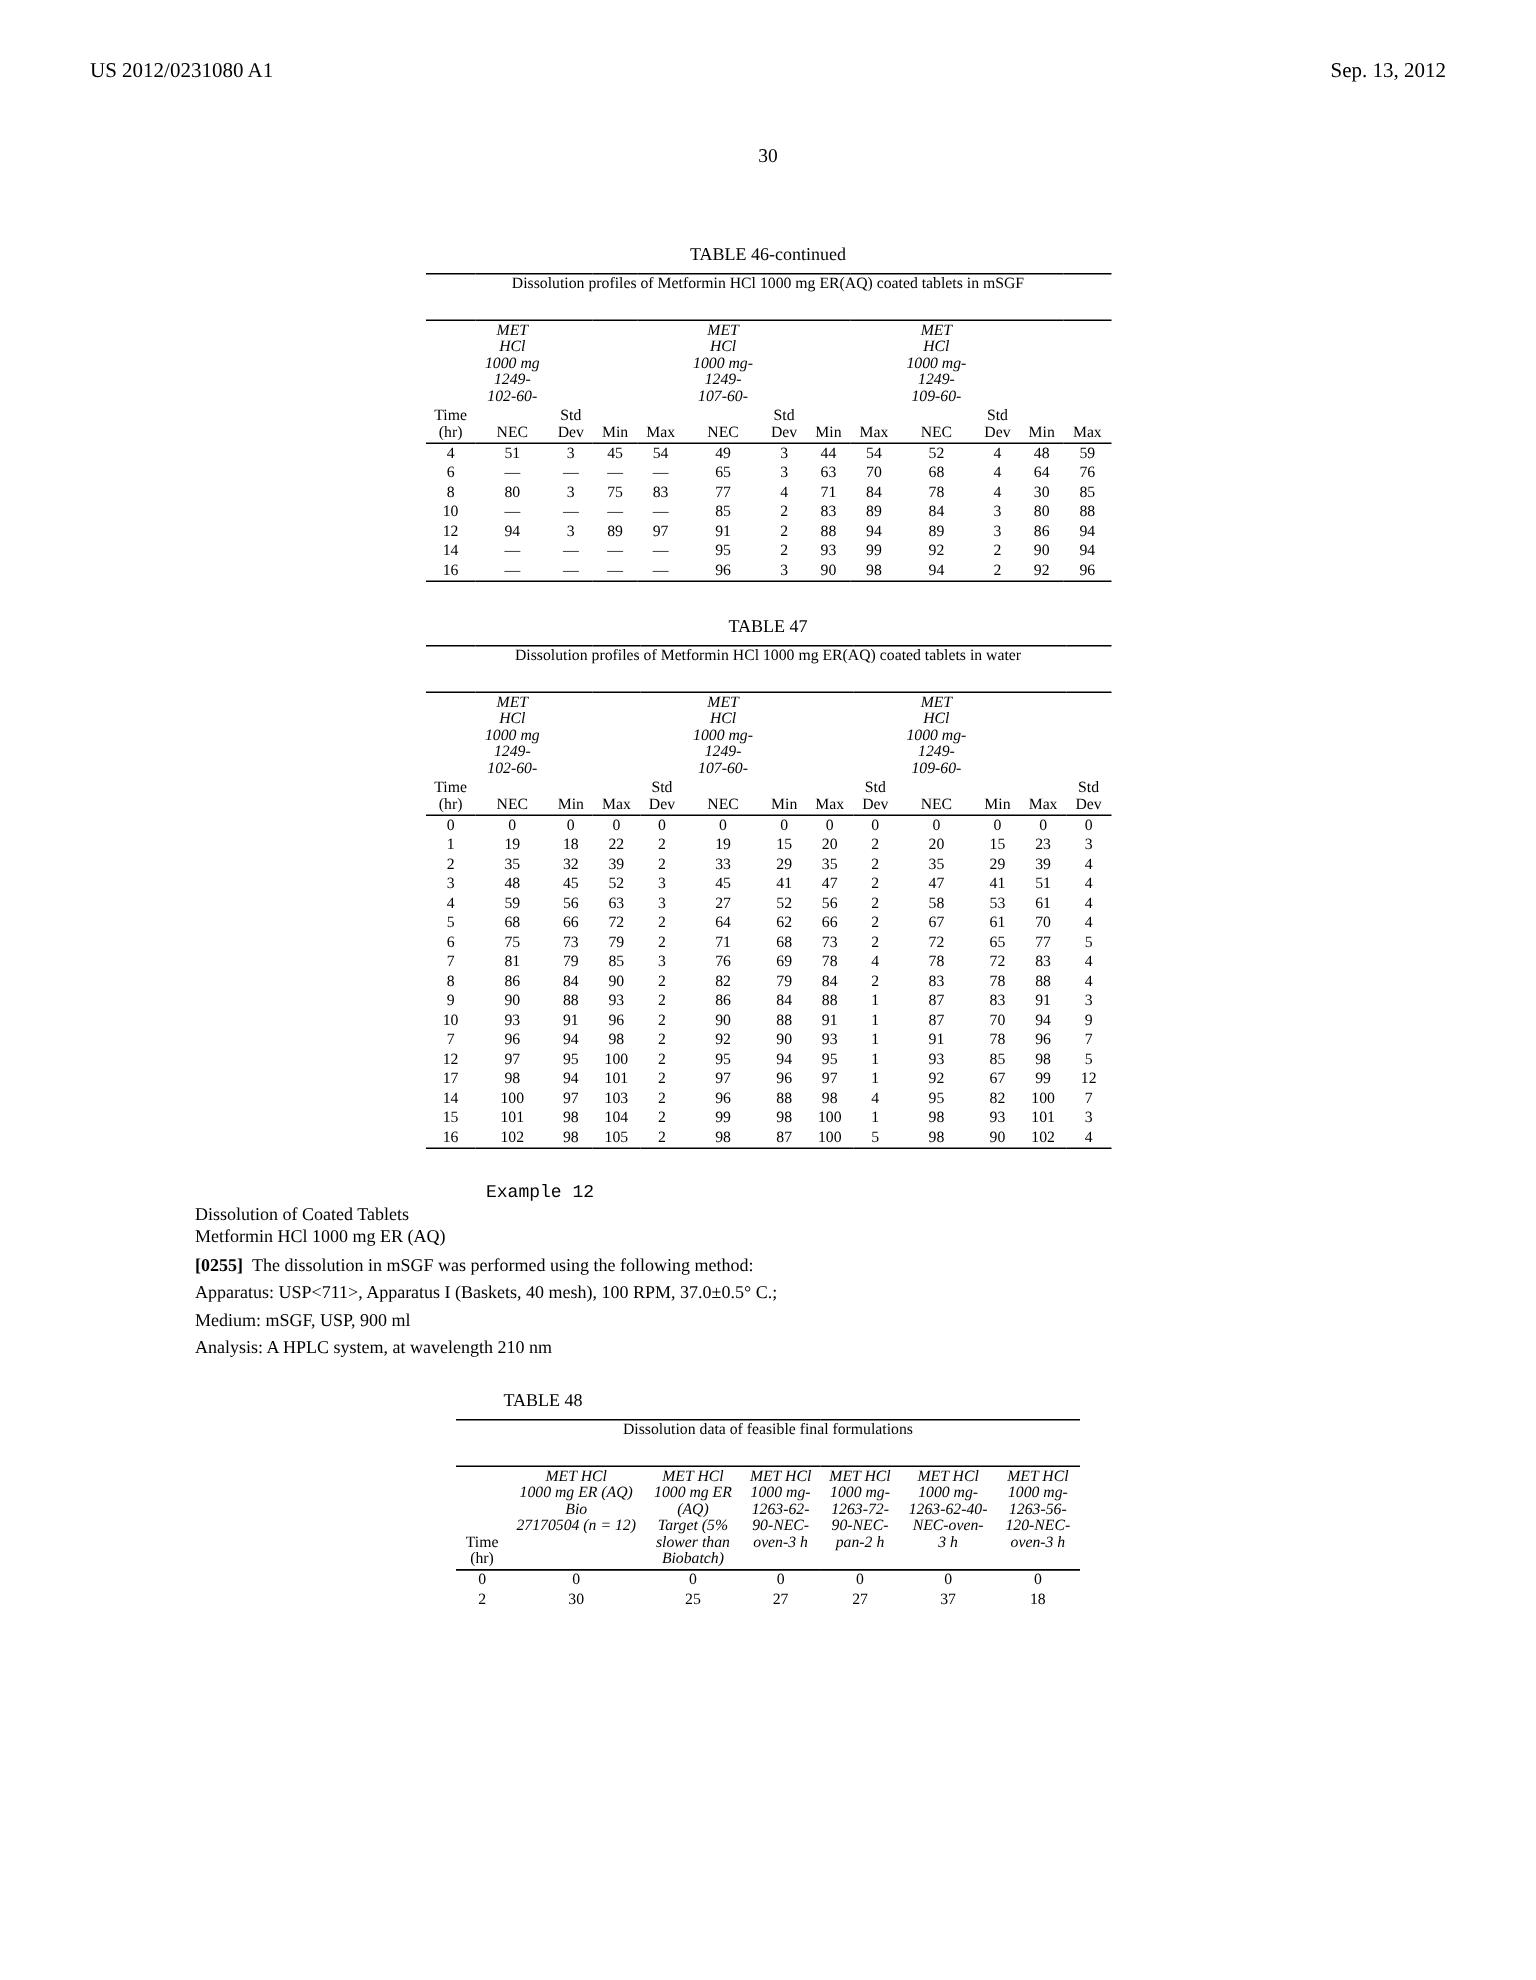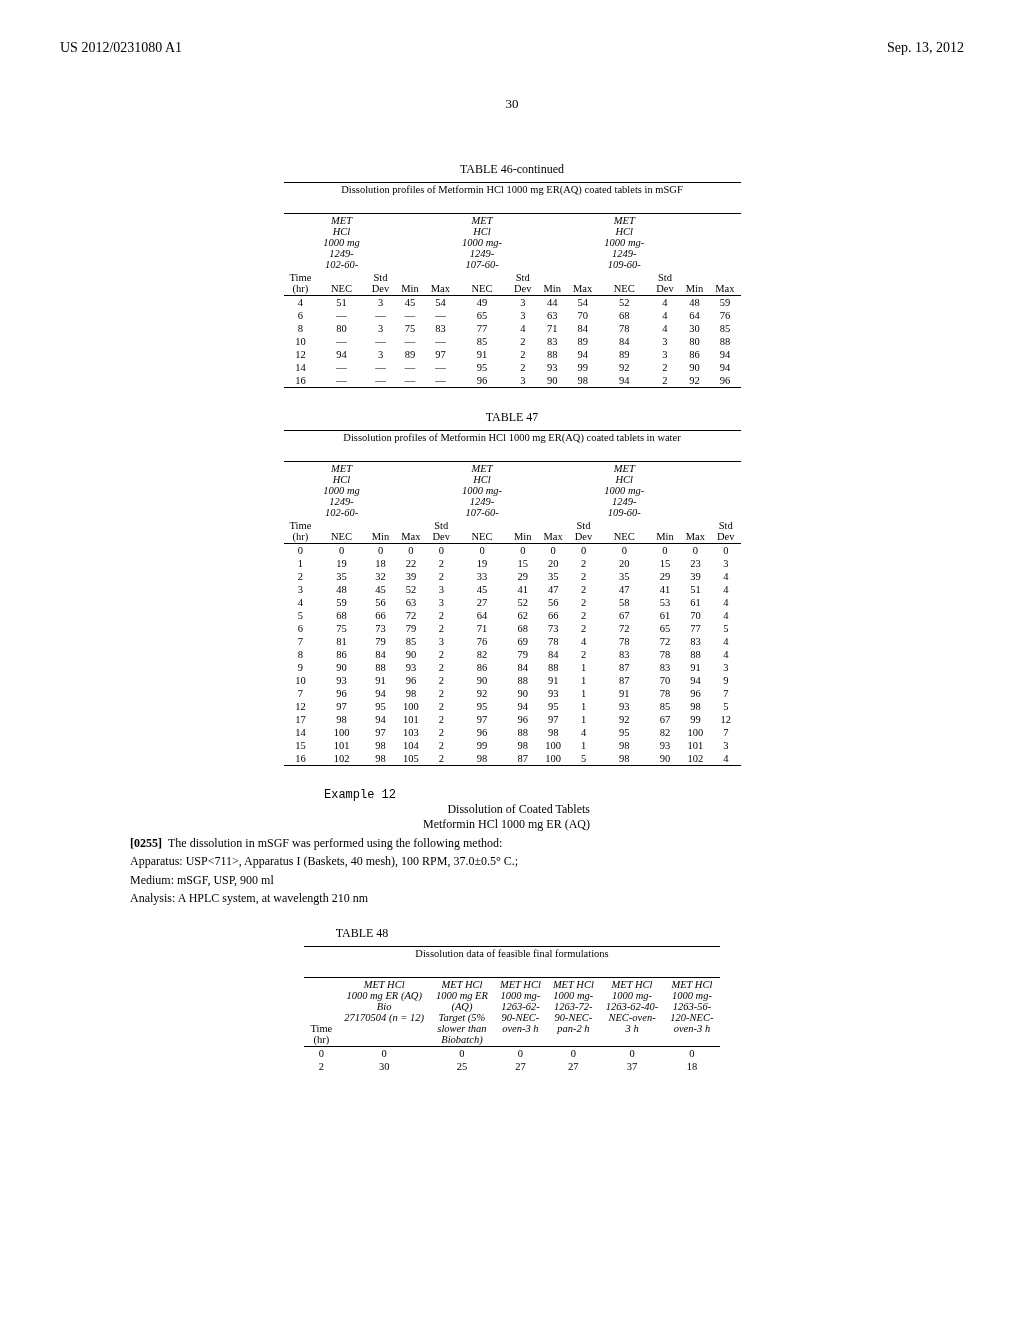--- a/index.html
+++ b/index.html
@@ -46,21 +46,21 @@
   padding-bottom: 18px;
 }
 .bottom-border { border-bottom: 0.5px solid black; }
 .thick-top { border-top: 1.5px solid black; }
 .example-section {
   width: 460px;
   margin: 20px 0 20px 70px;
   font-size: 12px;
 }
 .example-title { text-align: center; font-family: Liberation Mono, monospace; }
-.example-sub { text-align: right; }
+.example-sub { text-align: left; }
 .para {
   text-indent: 0;
   margin: 4px 0;
   line-height: 1.2;
 }
 .hl { vertical-align: top; font-style: italic; }
 </style>
 </head>
 <body>
 

